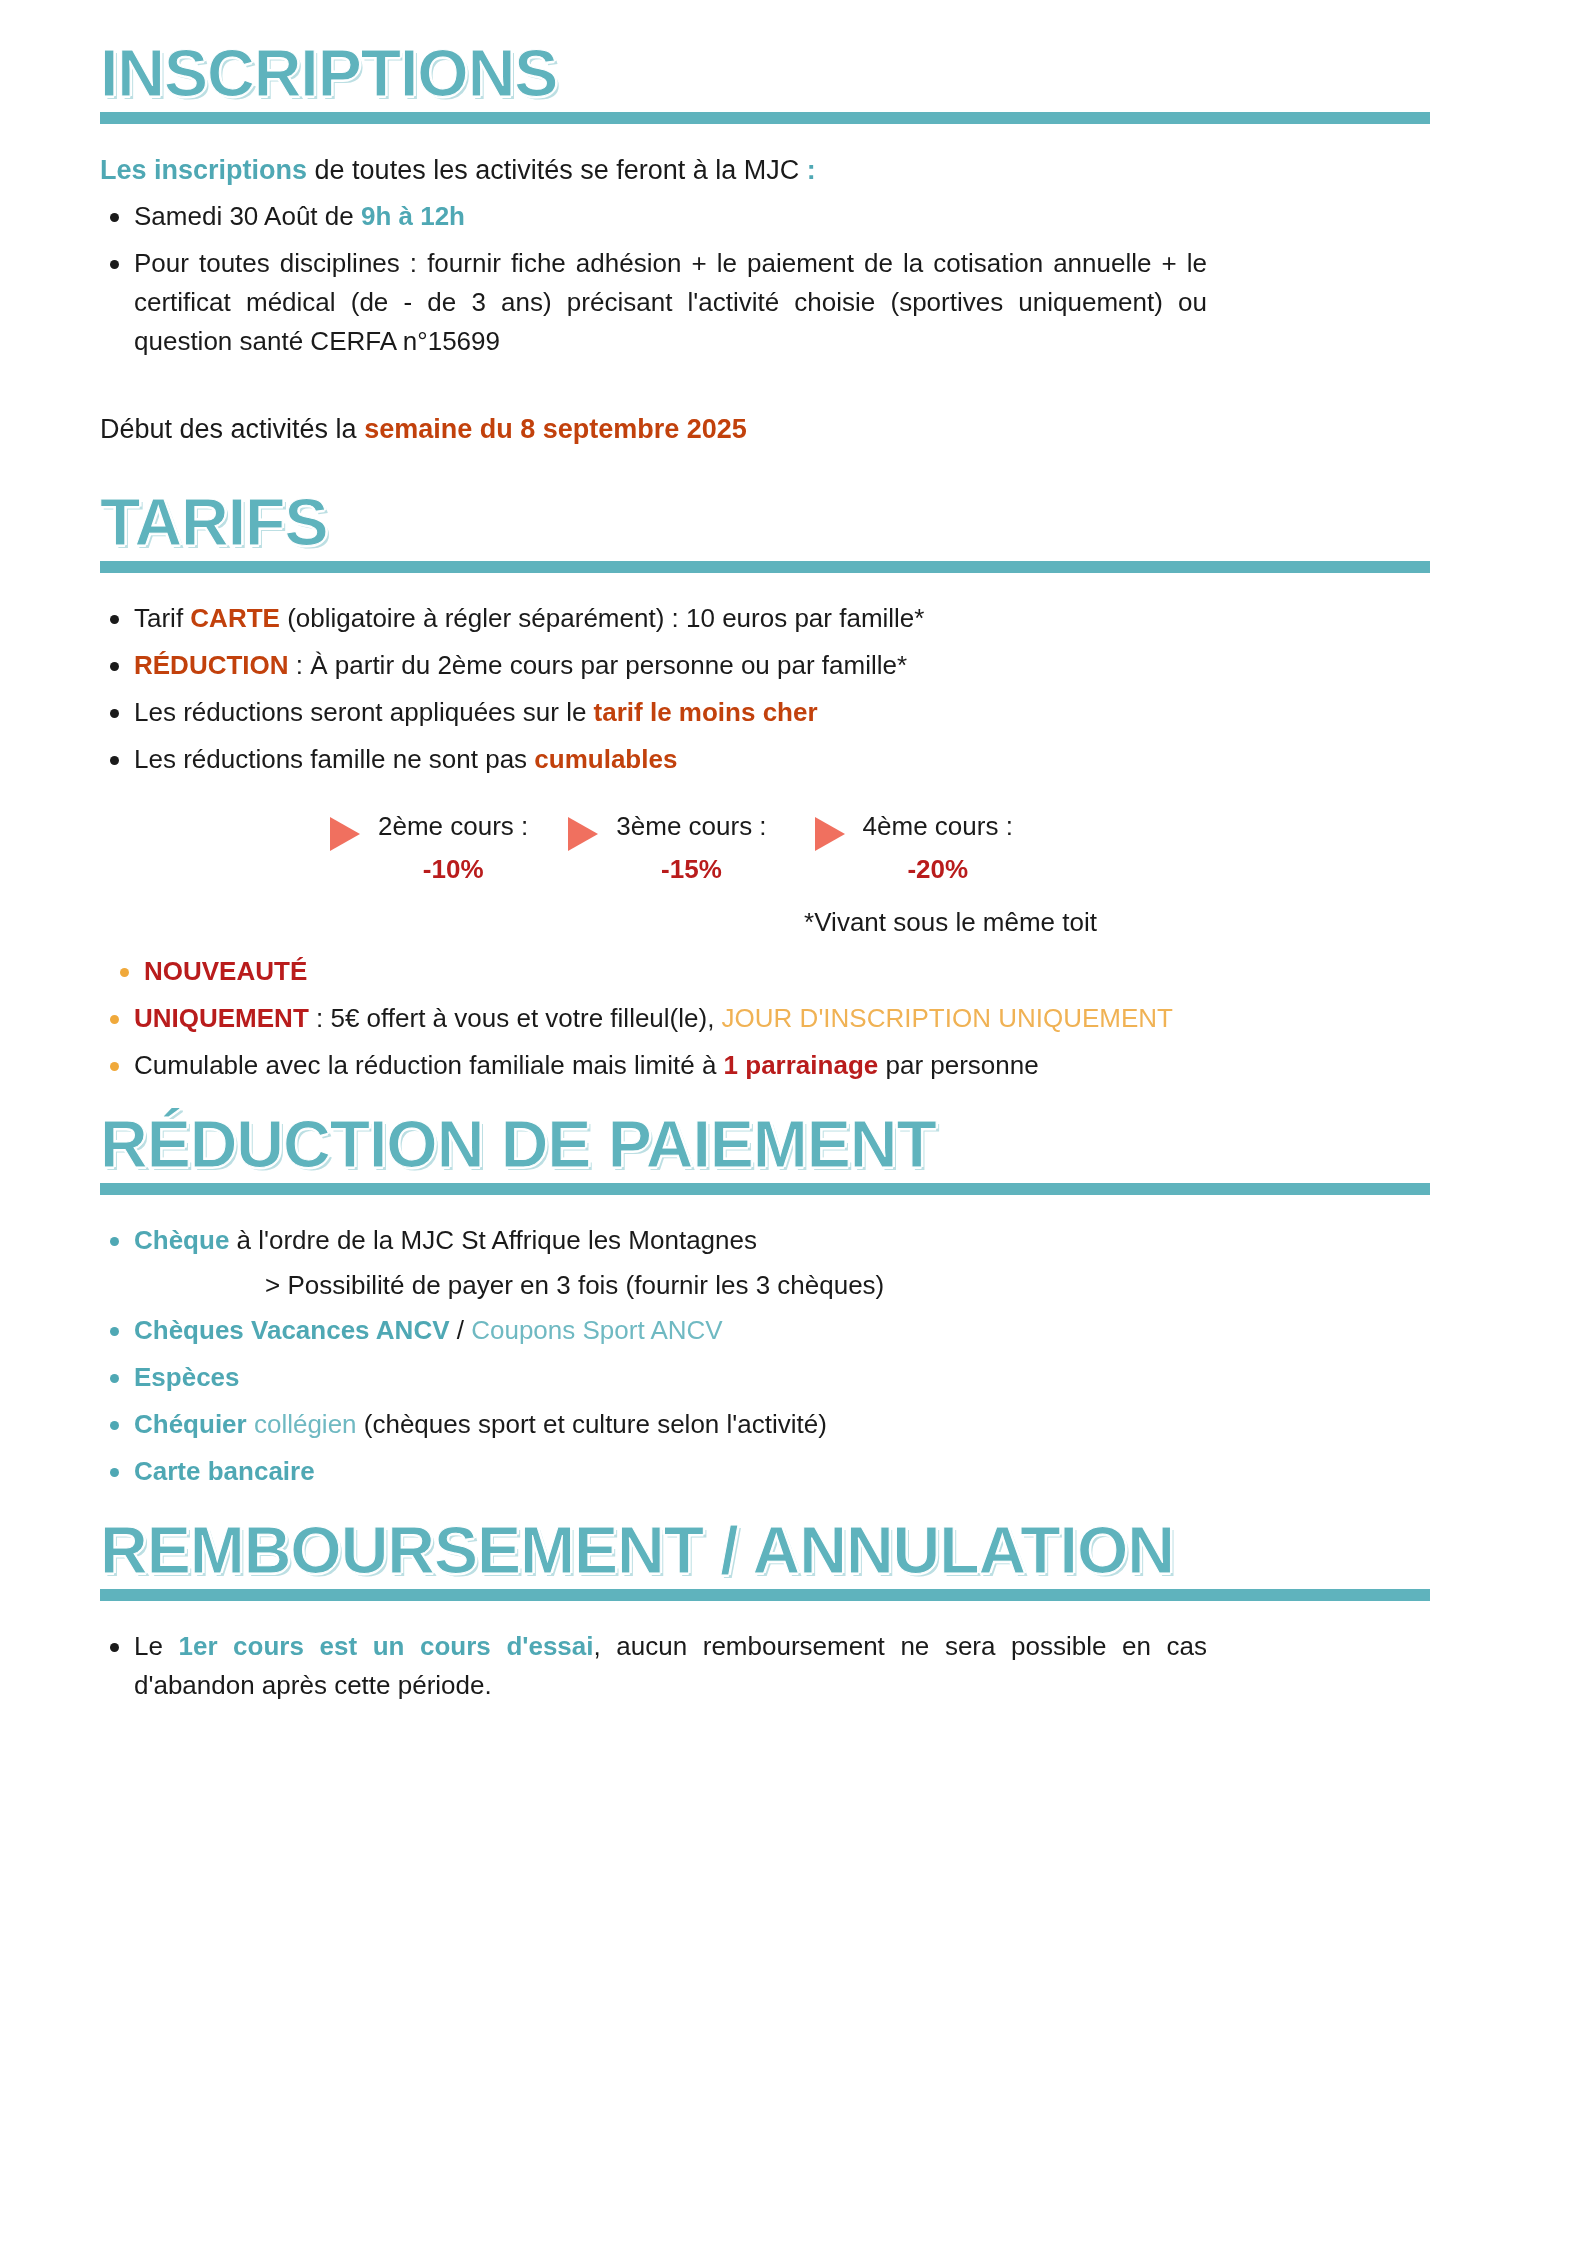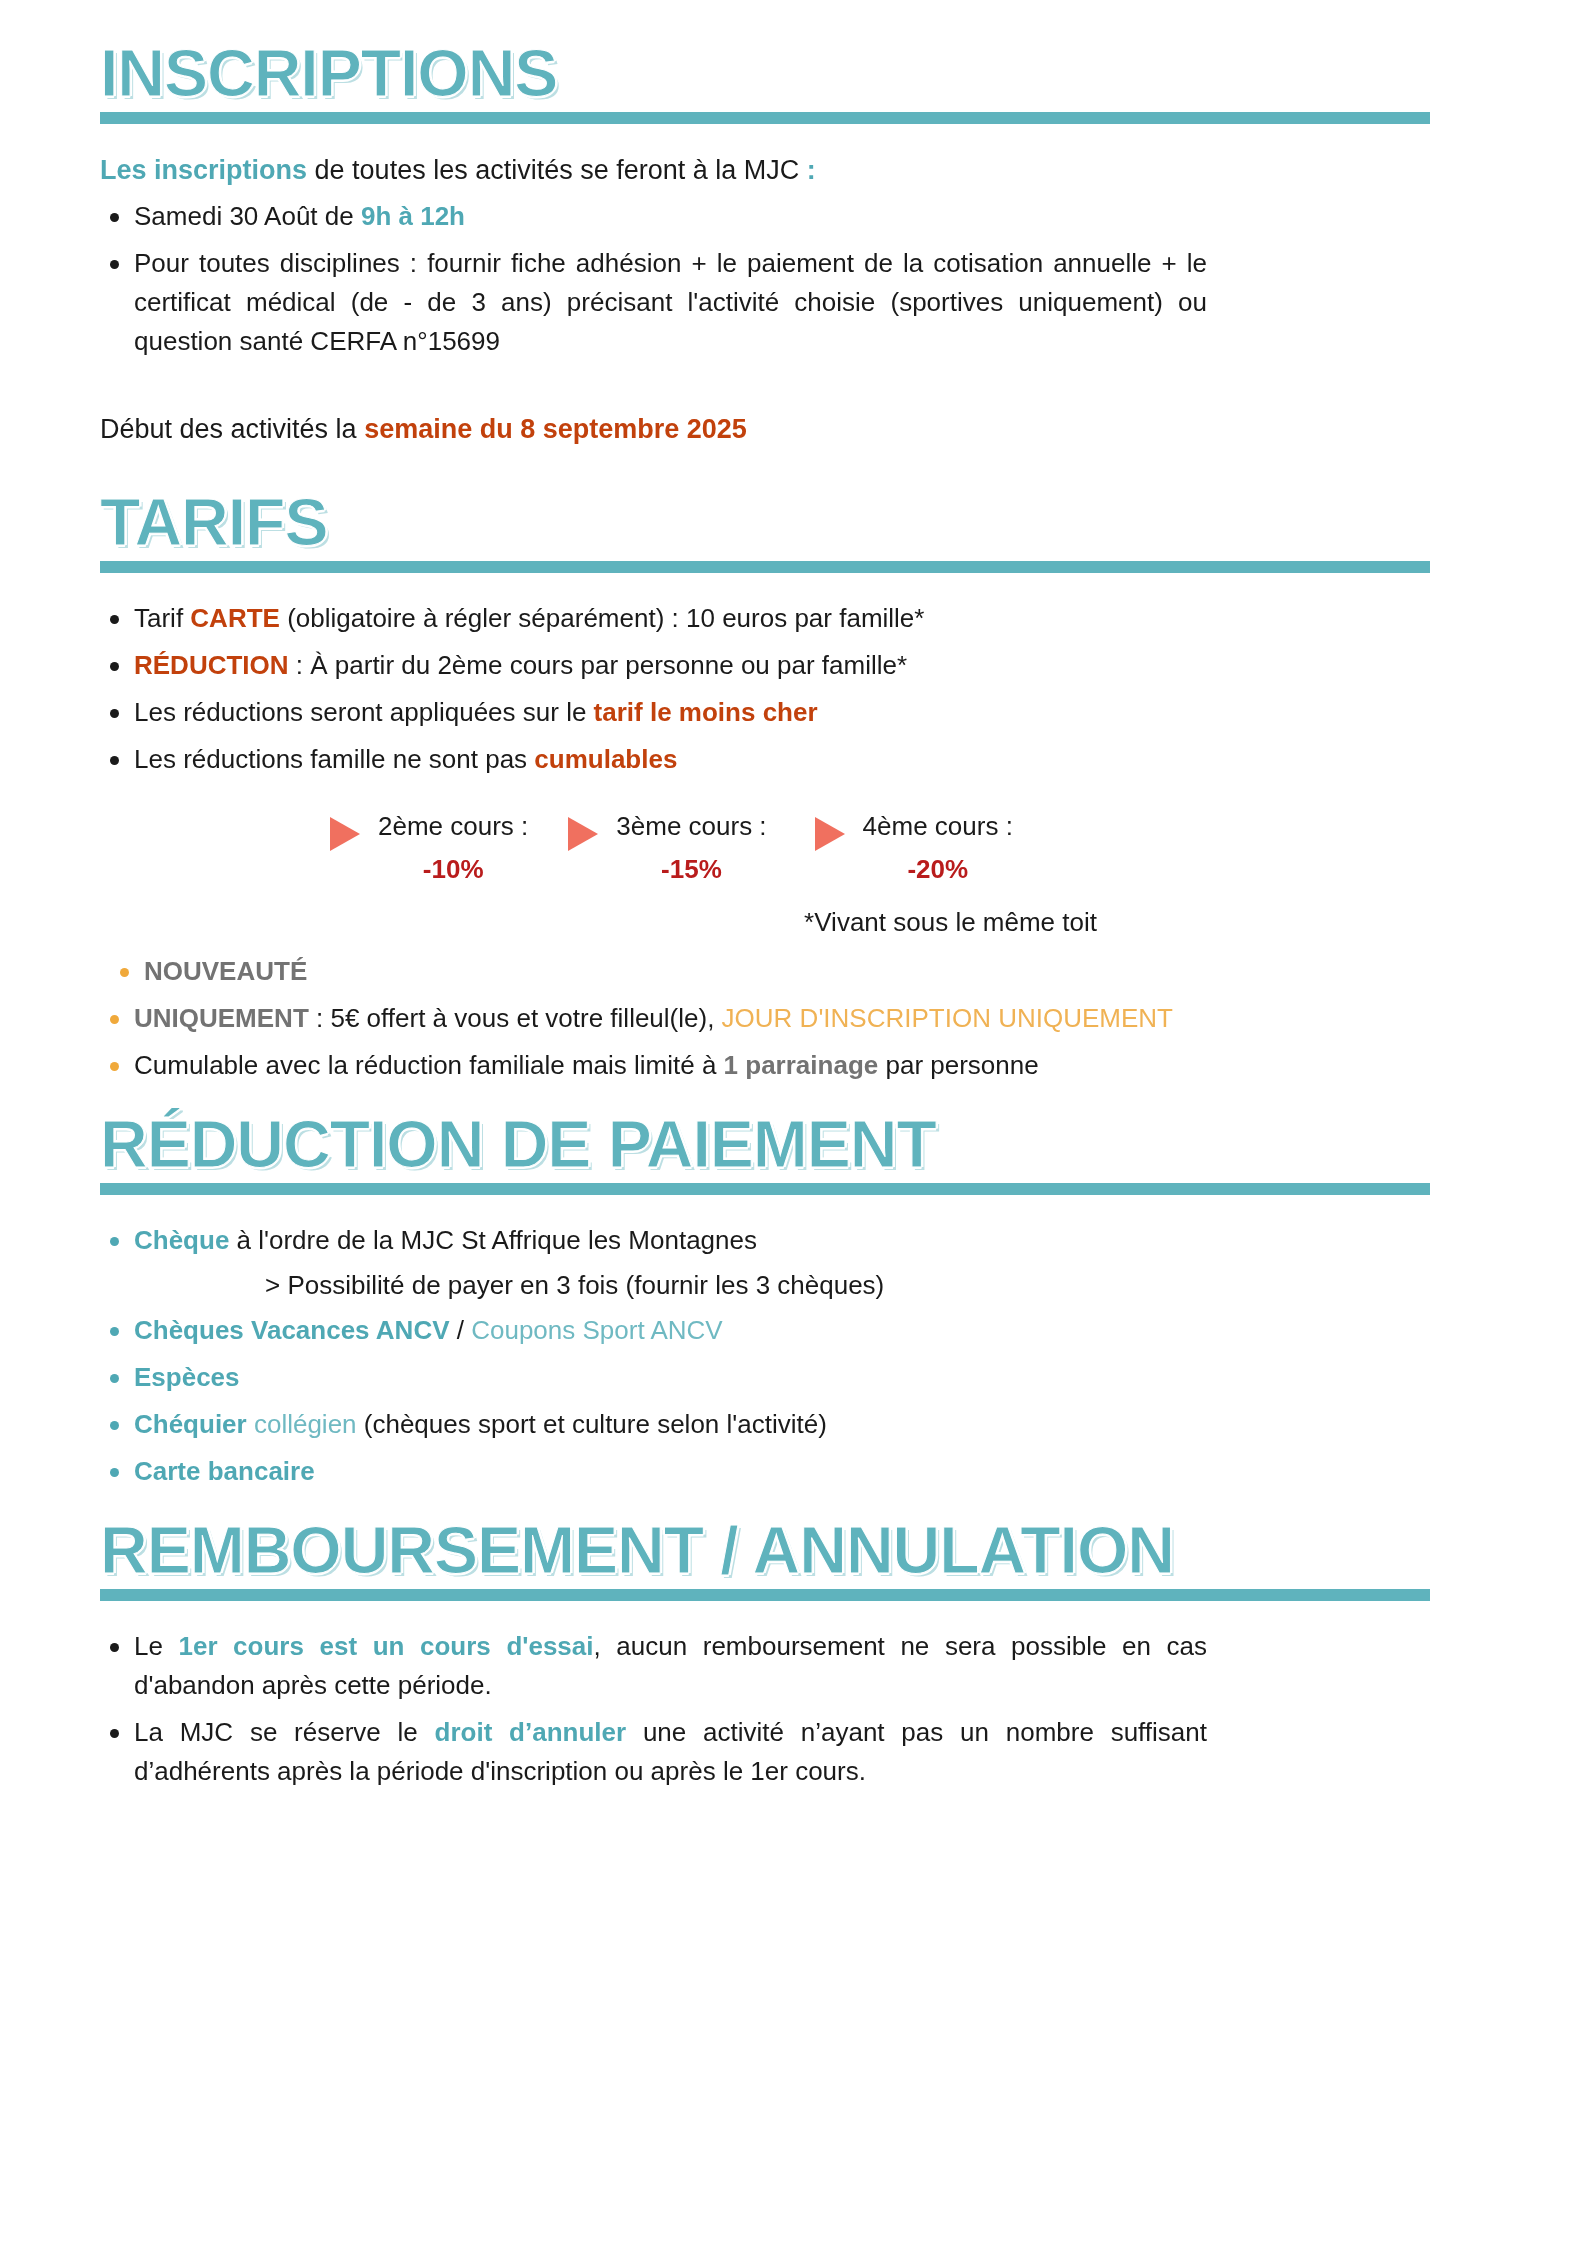--- a/index.html
+++ b/index.html
@@ -50,21 +50,21 @@
 
   
   .para {
     font-size: 26px;
     line-height: 1.5;
     margin: 0 0 6px 0;
   }
   .teal { color: #4fa8b4; font-weight: bold; }
   .teal-soft { color: #6fb9c2; }
   .coral { color: #c2410c; font-weight: bold; text-align: right; }
-  .gold { color: #737373; font-weight: bold; }
+  .gold { color: #b91c1c; font-weight: bold; }
   .gold-soft { color: #f0b254; }
 
   ul.bullets {
     margin: 6px 0 0 0;
     padding: 0;
     list-style: none;
   }
   ul.bullets li {
     position: relative;
     font-size: 26px;
@@ -251,18 +251,15 @@
 
   <div class="section-head mt-med">
     <div class="underline"></div>
     <span class="title">REMBOURSEMENT / ANNULATION</span>
   </div>
 
   <ul class="bullets indent-3 refund">
     <li class="just" style="max-width:1190px;">
       <span>Le </span><span class="teal">1er cours est un cours d'essai</span><span>, aucun remboursement ne sera possible en cas d'abandon après cette période.</span>
     </li>
-    <li class="just" style="max-width:1190px;">
-      <span>La MJC se réserve le </span><span class="teal">droit d’annuler</span><span> une activité n’ayant pas un nombre suffisant d’adhérents après la période d'inscription ou après le 1er cours.</span>
-    </li>
   </ul>
 
 </div>
 
 </body></html>

